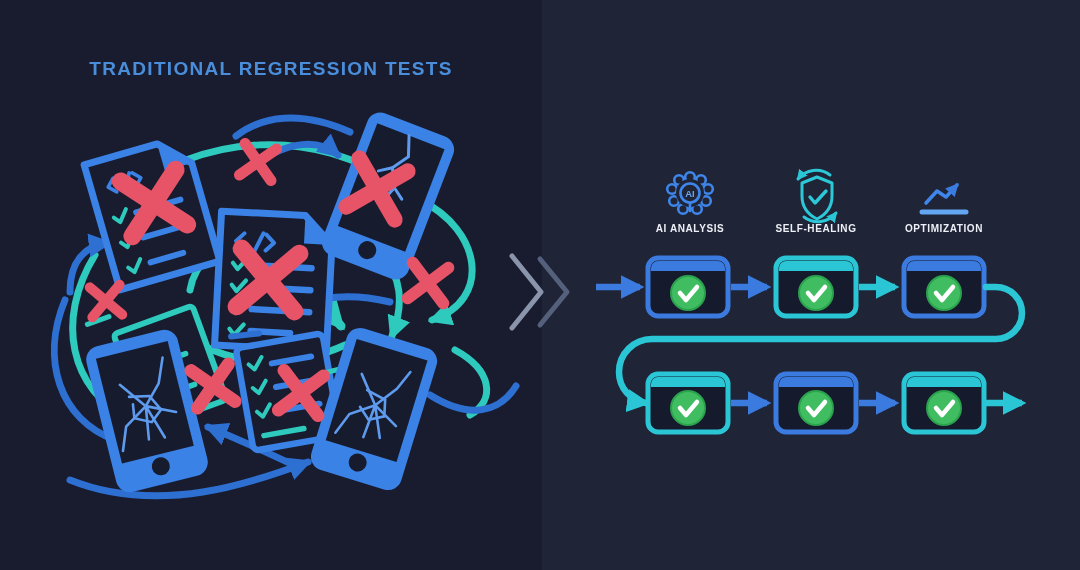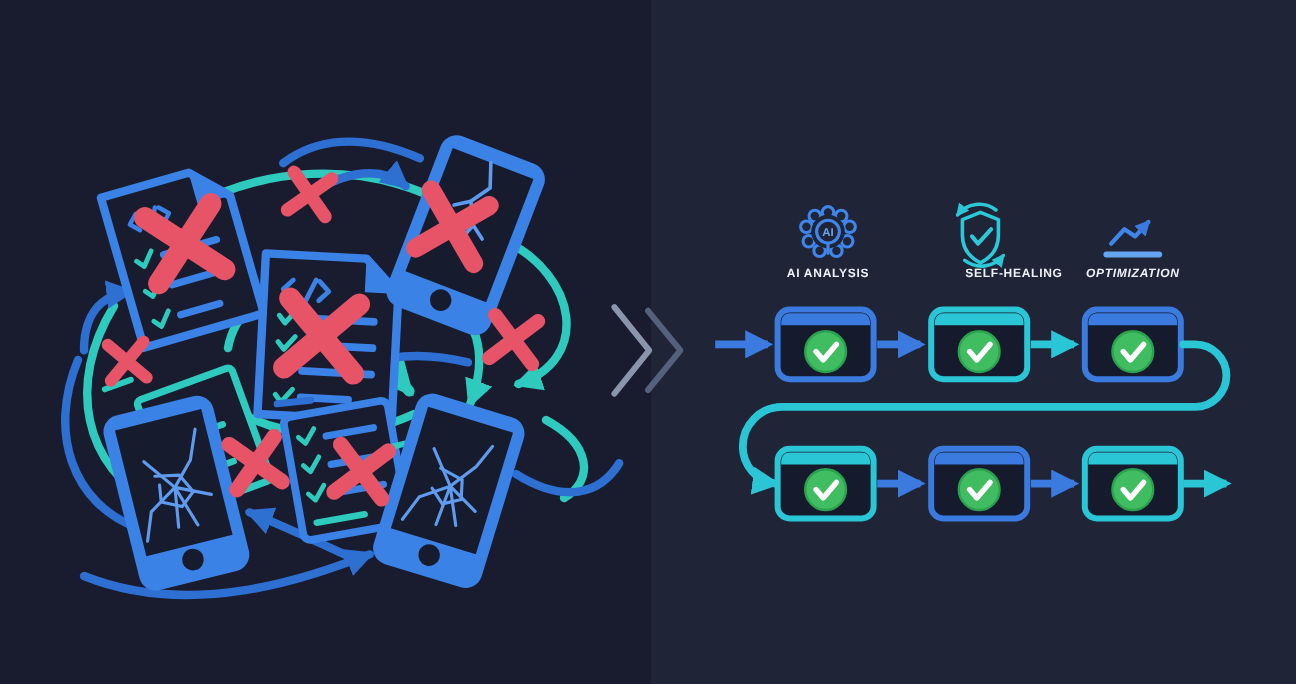--- a/index.html
+++ b/index.html
@@ -266,17 +266,18 @@
       <g>
         <rect x="904" y="374" width="80" height="58" rx="10" fill="#151a2c" stroke="#2bc6d6" stroke-width="5"></rect>
         <path d="M907 387 v-3 a7 7 0 0 1 7 -7 h60 a7 7 0 0 1 7 7 v3 Z" fill="#2bc6d6"></path>
         <circle cx="944" cy="408" r="17" fill="#41bd61" stroke="#2aa24e" stroke-width="2"></circle>
         <path d="M936 408 l6 7 11 -13" stroke="#fff" stroke-width="4.5" fill="none" stroke-linecap="round" stroke-linejoin="round"></path>
       </g>
       <path d="M986 403 H 1022" stroke="#2bc6d6" stroke-width="6.5" marker-end="url(#at2)" fill="none"></path>
     </g>
   </svg>
 
+  <div class="title title-left">TRADITIONAL REGRESSION TESTS</div>
 
   <div class="stage-label" style="left:615px;">AI ANALYSIS</div>
-  <div class="stage-label" style="left:770px;">SELF-HEALING</div>
-  <div class="stage-label" style="left:869px;font-style:italic;">OPTIMIZATION</div>
+  <div class="stage-label" style="left:741px;">SELF-HEALING</div>
+  <div class="stage-label" style="left:869px;">OPTIMIZATION</div>
 </div>
 
 </body></html>

